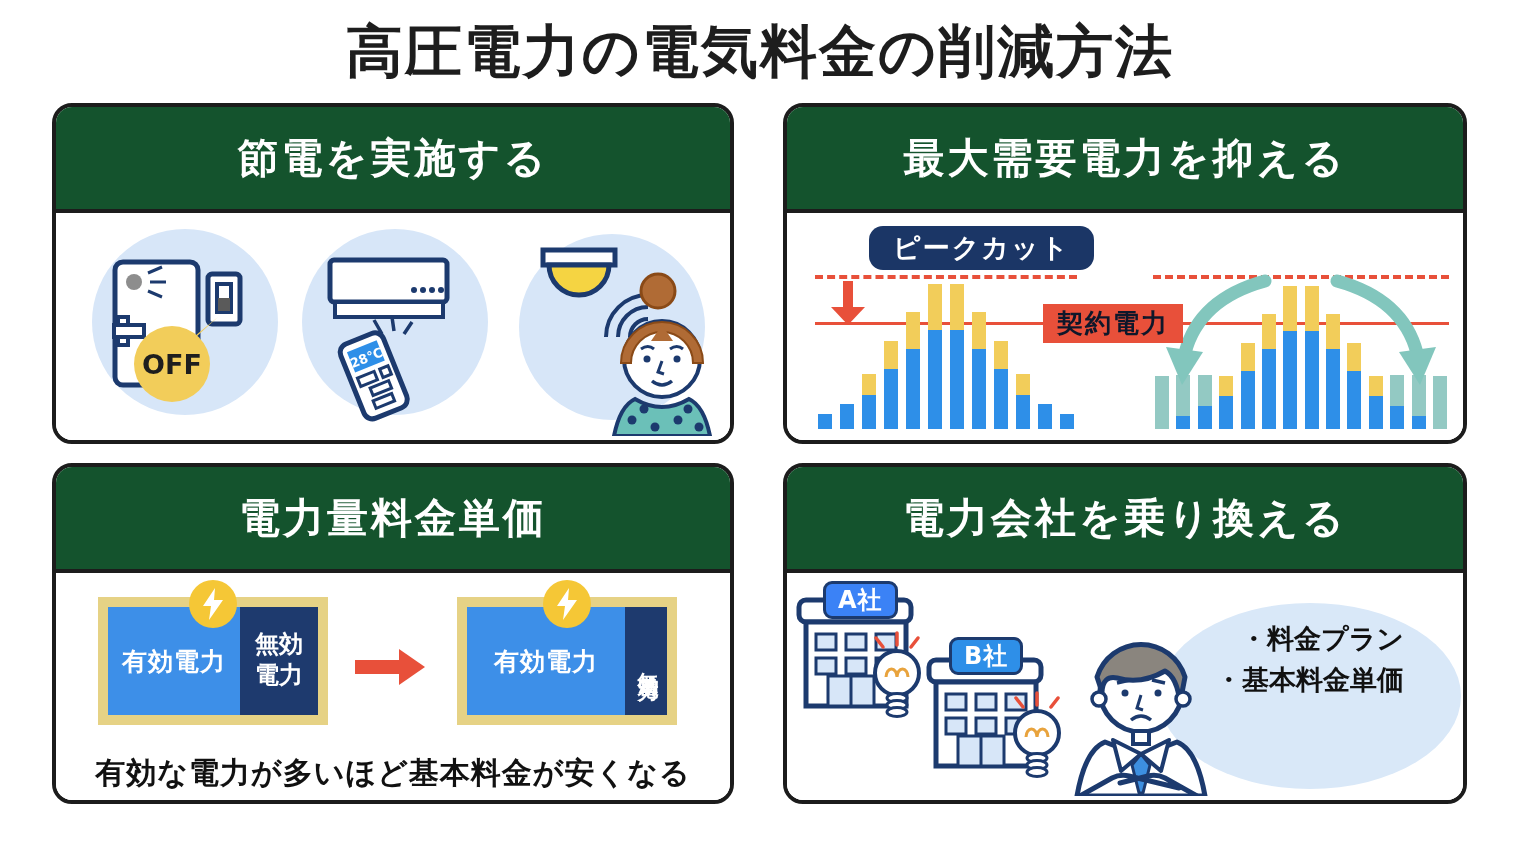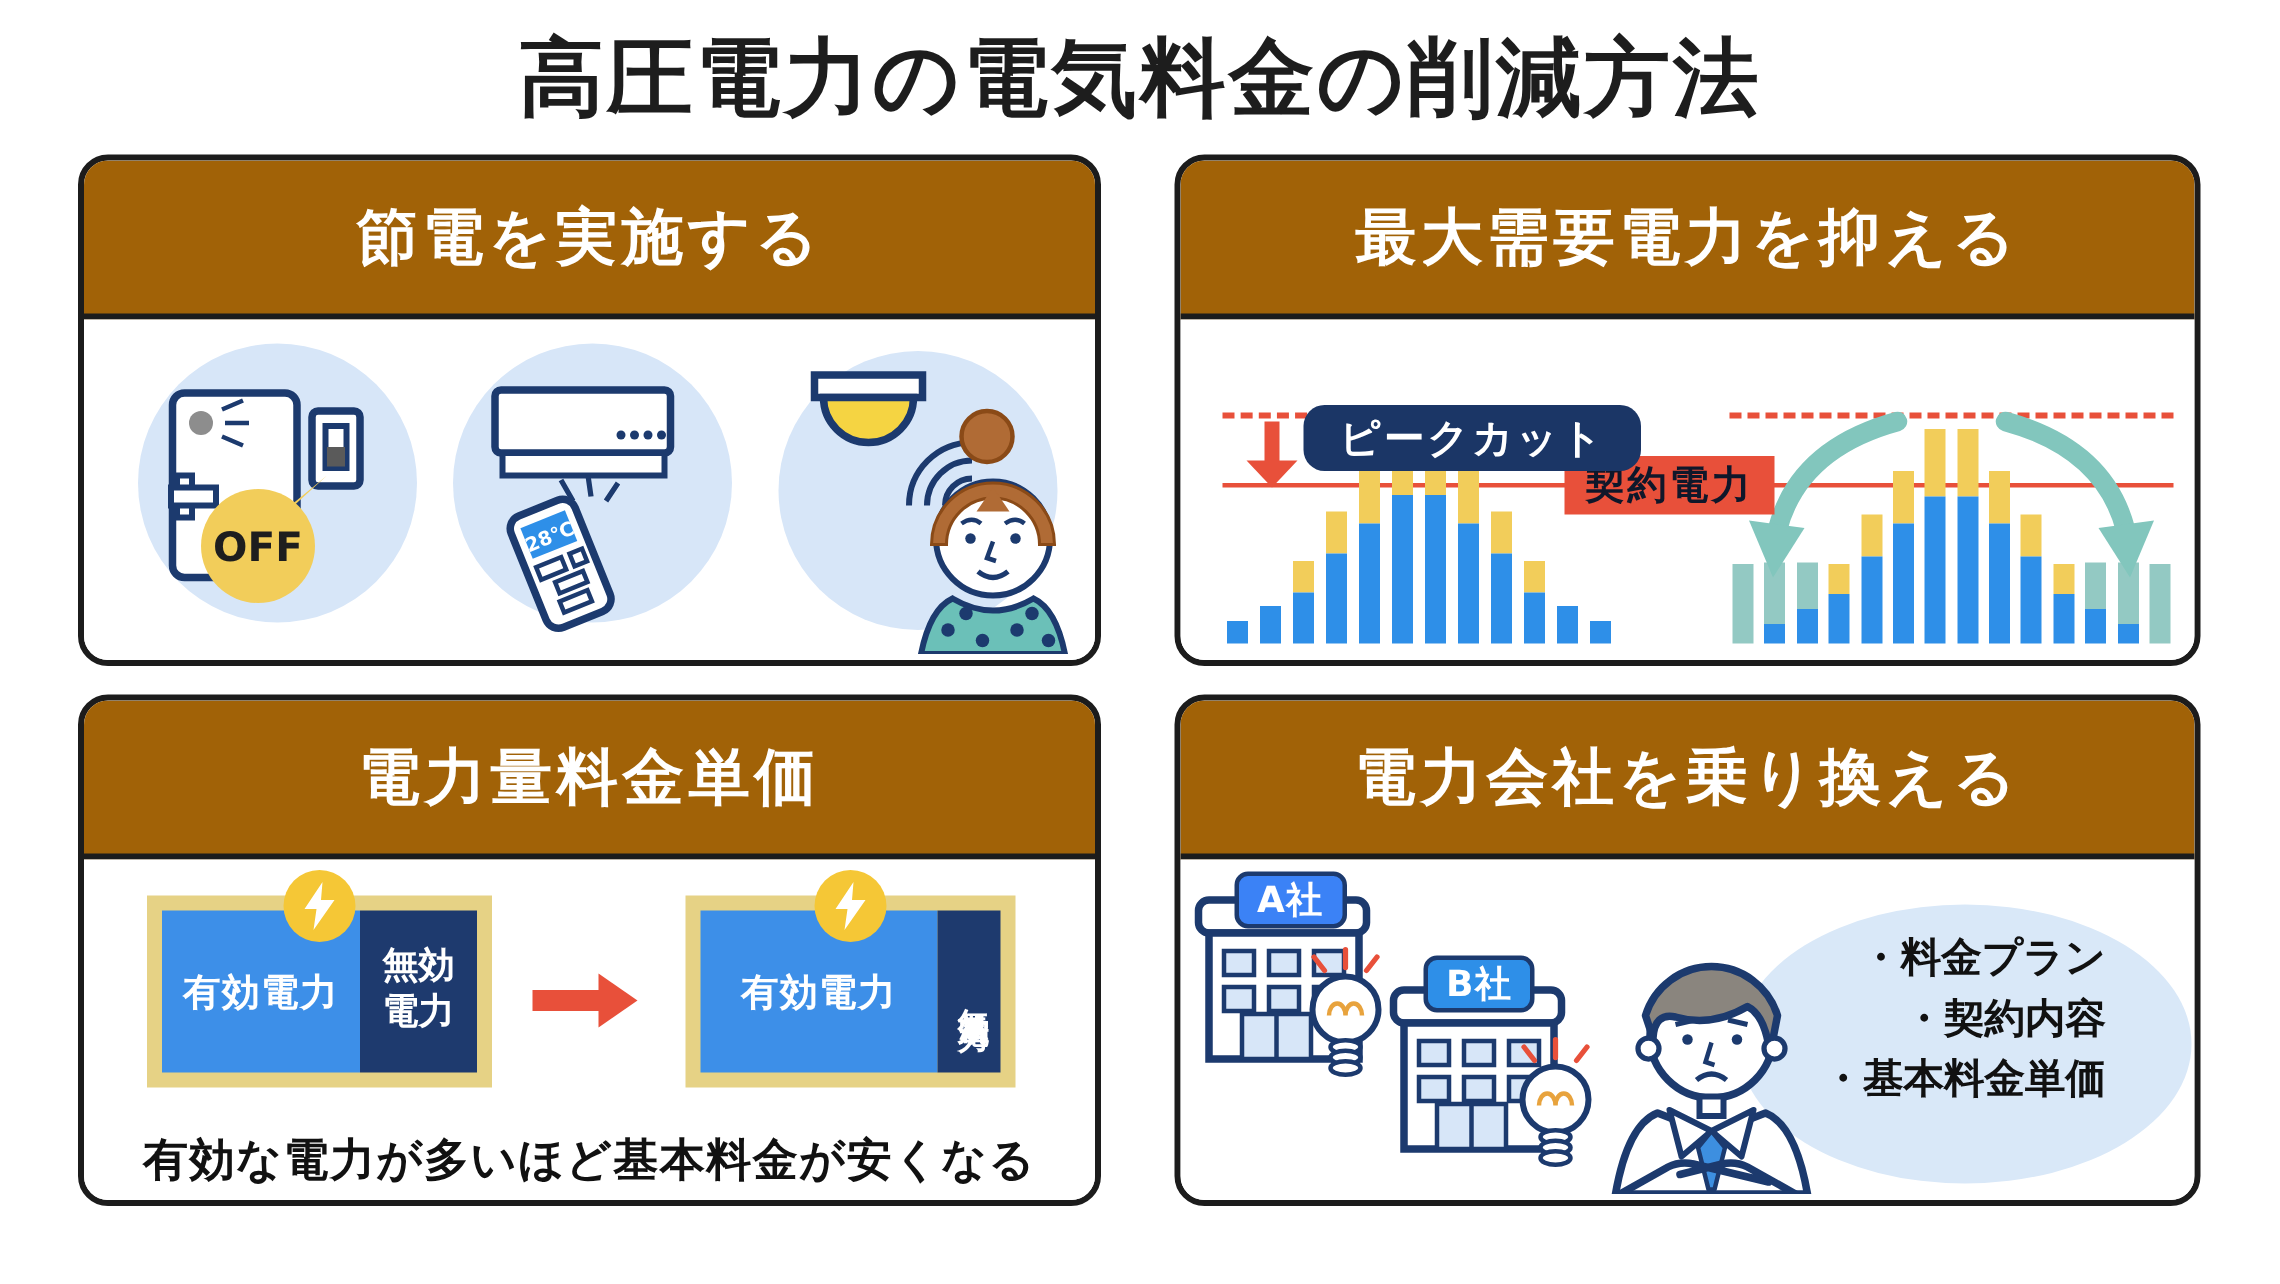--- a/index.html
+++ b/index.html
@@ -14,32 +14,32 @@
   }
   .grid {
     display: grid; grid-template-columns: 682px 684px;
     column-gap: 49px; row-gap: 19px; margin-left: 52px;
   }
   .panel {
     height: 341px; border: 4px solid #1c1c1c; border-radius: 20px;
     overflow: hidden; background: #fff; display: flex; flex-direction: column;
   }
   .panel-header {
-    height: 106px; background: #a16207; border-bottom: 4px solid #1c1c1c;
+    height: 106px; background: #14532d; border-bottom: 4px solid #1c1c1c;
     display: flex; align-items: center; justify-content: center;
     color: #fff; font-size: 41px; font-weight: bold; letter-spacing: 3px; flex: none;
   }
   .panel-body { flex: 1; position: relative; background: #fff; }
   .abs-svg { position: absolute; left: 0; top: 0; }
 
   
   .peak-label {
     position: absolute; top: 13px; background: #1B3666; color: #fff;
     font-size: 27px; font-weight: bold; padding: 4px 24px; border-radius: 14px;
-    letter-spacing: 2px; z-index: 4; margin-top: 44px;
+    letter-spacing: 2px; z-index: 4;
   }
   #peak-cut-label { left: 82px; }
   #peak-shift-label { left: 406px; }
   .dashed-line { position: absolute; top: 62px; height: 0; border-top: 4px dashed #E8503A; }
   #dash1 { left: 28px; width: 262px; }
   #dash2 { left: 366px; width: 296px; }
   .solid-line { position: absolute; top: 109px; left: 28px; width: 634px; height: 0; border-top: 3px solid #E8503A; }
   .contract-label {
     position: absolute; top: 91px; left: 256px; background: #E8503A; color: #0f172a;
     font-size: 26px; font-weight: bold; padding: 2px 14px; letter-spacing: 2px; z-index: 3;
@@ -406,19 +406,18 @@
           <path d="M290 223 q8 -46 28 -54 l36 14 36 -14 q20 8 28 54 z" fill="#fff" stroke="#1C3A6E" stroke-width="5" stroke-linejoin="round"></path>
           <path d="M326 167 l28 14 -20 17 z M382 167 l-28 14 20 17 z" fill="#fff" stroke="#1C3A6E" stroke-width="4" stroke-linejoin="round"></path>
           <path d="M354 181 l-9 11 7 28 h4 l7 -28 z" fill="#3D8FE0" stroke="#1C3A6E" stroke-width="3" stroke-linejoin="round"></path>
           <path d="M293 223 l32 -18 q8 -4 17 -2 l50 12 M410 223 l-32 -18 q-8 -4 -17 -2 l-28 7" stroke="#1C3A6E" stroke-width="5" fill="none" stroke-linecap="round"></path>
         </g>
       </svg>
       <div class="company-label" id="label-a">A社</div>
       <div class="company-label" id="label-b">B社</div>
       <div class="bullets">
         <div>・料金プラン</div>
-        <div>・契約内容</div>
         <div>・基本料金単価</div>
       </div>
     </div>
   </section>
 
 </div>
 
 </body></html>

